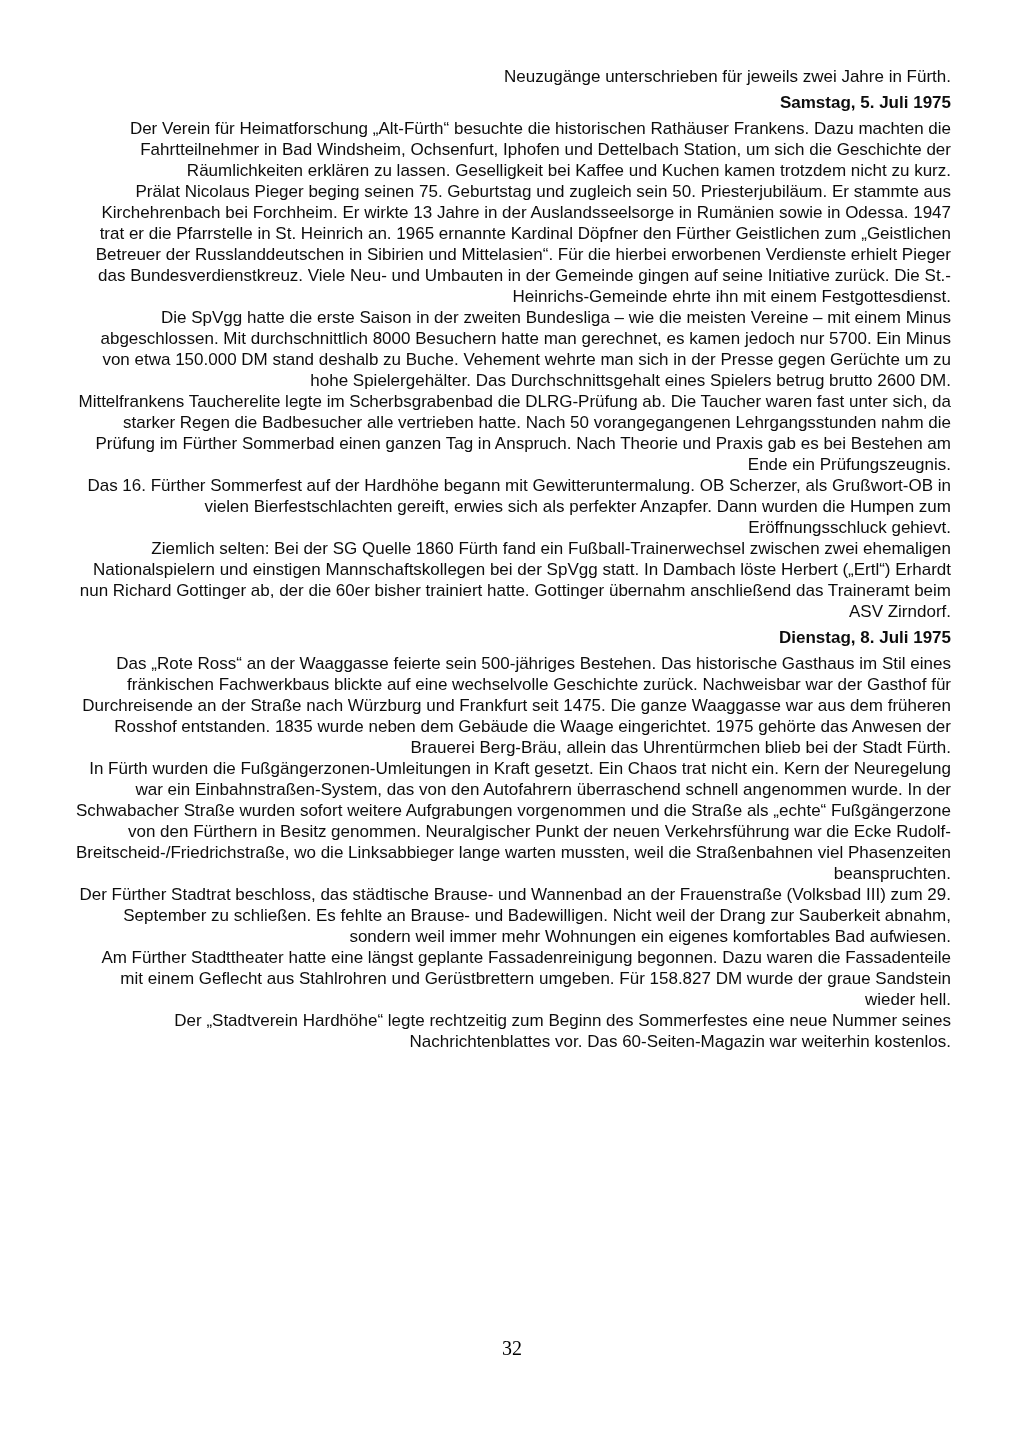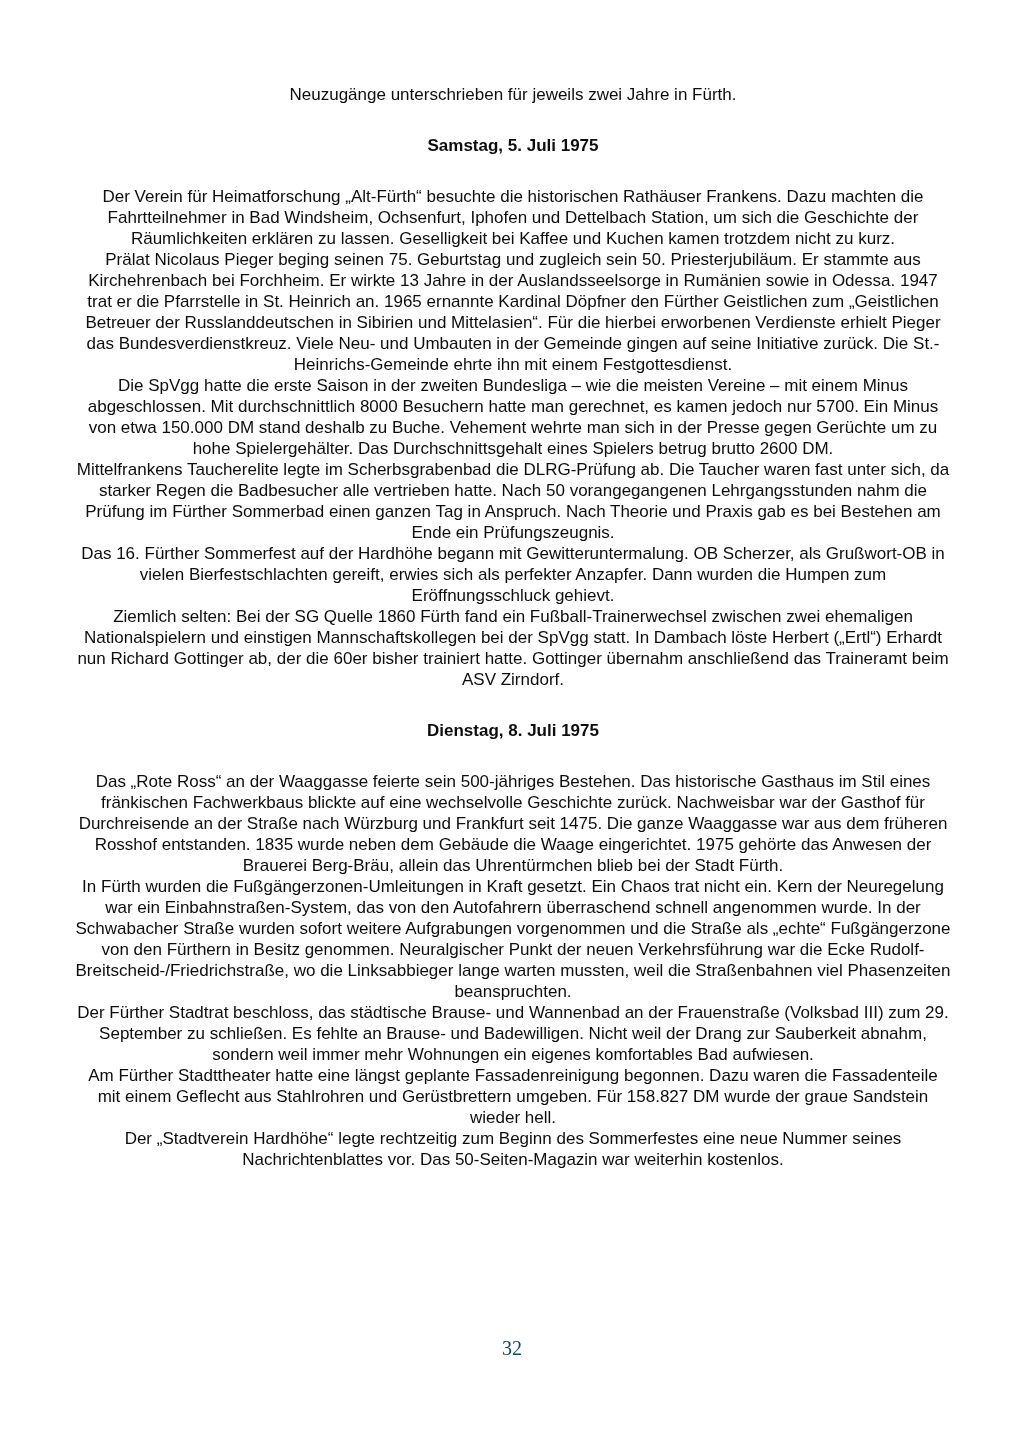--- a/index.html
+++ b/index.html
@@ -13,63 +13,63 @@
     height: 1448px;
     margin: 0 auto;
     background: #ffffff;
     overflow: hidden;
     font-family: "Liberation Sans", sans-serif;
     color: #0d0d0d;
   }
   .content {
     position: absolute;
     left: 75px;
-    top: 84px;
+    top: 66px;
     width: 876px;
     font-size: 17px;
     line-height: 21px;
-    text-align: center;
+    text-align: right;
   }
   .content p.para {
     margin: 0;
     padding: 0;
   }
   .content h2.heading {
-    margin: 30px 0;
+    margin: 5px 0;
     padding: 0;
     font-size: 17px;
     line-height: 21px;
     font-weight: bold;
   }
   .page-footer {
     position: absolute;
     left: 0;
     top: 1336px;
     width: 1024px;
     text-align: center;
     font-family: "Liberation Serif", serif;
     font-size: 20px;
     line-height: 24px;
-    color: #0c4a6e;
+    color: #000000;
   }
 </style>
 </head>
 <body>
 
 <div class="page">
   <main class="content">
       <p class="para">Neuzugänge unterschrieben für jeweils zwei Jahre in Fürth.</p>
       <h2 class="heading">Samstag, 5. Juli 1975</h2>
       <p class="para">Der Verein für Heimatforschung „Alt-Fürth“ besuchte die historischen Rathäuser Frankens. Dazu machten die Fahrtteilnehmer in Bad Windsheim, Ochsenfurt, Iphofen und Dettelbach Station, um sich die Geschichte der Räumlichkeiten erklären zu lassen. Geselligkeit bei Kaffee und Kuchen kamen trotzdem nicht zu kurz.</p>
       <p class="para">Prälat Nicolaus Pieger beging seinen 75. Geburtstag und zugleich sein 50. Priesterjubiläum. Er stammte aus Kirchehrenbach bei Forchheim. Er wirkte 13 Jahre in der Auslandsseelsorge in Rumänien sowie in Odessa. 1947 trat er die Pfarrstelle in St. Heinrich an. 1965 ernannte Kardinal Döpfner den Fürther Geistlichen zum „Geistlichen Betreuer der Russlanddeutschen in Sibirien und Mittelasien“. Für die hierbei erworbenen Verdienste erhielt Pieger das Bundesverdienstkreuz. Viele Neu- und Umbauten in der Gemeinde gingen auf seine Initiative zurück. Die St.-Heinrichs-Gemeinde ehrte ihn mit einem Festgottesdienst.</p>
       <p class="para">Die SpVgg hatte die erste Saison in der zweiten Bundesliga – wie die meisten Vereine – mit einem Minus abgeschlossen. Mit durchschnittlich 8000 Besuchern hatte man gerechnet, es kamen jedoch nur 5700. Ein Minus von etwa 150.000 DM stand deshalb zu Buche. Vehement wehrte man sich in der Presse gegen Gerüchte um zu hohe Spielergehälter. Das Durchschnittsgehalt eines Spielers betrug brutto 2600 DM.</p>
       <p class="para">Mittelfrankens Taucherelite legte im Scherbsgrabenbad die DLRG-Prüfung ab. Die Taucher waren fast unter sich, da starker Regen die Badbesucher alle vertrieben hatte. Nach 50 vorangegangenen Lehrgangsstunden nahm die Prüfung im Fürther Sommerbad einen ganzen Tag in Anspruch. Nach Theorie und Praxis gab es bei Bestehen am Ende ein Prüfungszeugnis.</p>
       <p class="para">Das 16. Fürther Sommerfest auf der Hardhöhe begann mit Gewitteruntermalung. OB Scherzer, als Grußwort-OB in vielen Bierfestschlachten gereift, erwies sich als perfekter Anzapfer. Dann wurden die Humpen zum Eröffnungsschluck gehievt.</p>
       <p class="para">Ziemlich selten: Bei der SG Quelle 1860 Fürth fand ein Fußball-Trainerwechsel zwischen zwei ehemaligen Nationalspielern und einstigen Mannschaftskollegen bei der SpVgg statt. In Dambach löste Herbert („Ertl“) Erhardt nun Richard Gottinger ab, der die 60er bisher trainiert hatte. Gottinger übernahm anschließend das Traineramt beim ASV Zirndorf.</p>
       <h2 class="heading">Dienstag, 8. Juli 1975</h2>
       <p class="para">Das „Rote Ross“ an der Waaggasse feierte sein 500-jähriges Bestehen. Das historische Gasthaus im Stil eines fränkischen Fachwerkbaus blickte auf eine wechselvolle Geschichte zurück. Nachweisbar war der Gasthof für Durchreisende an der Straße nach Würzburg und Frankfurt seit 1475. Die ganze Waaggasse war aus dem früheren Rosshof entstanden. 1835 wurde neben dem Gebäude die Waage eingerichtet. 1975 gehörte das Anwesen der Brauerei Berg-Bräu, allein das Uhrentürmchen blieb bei der Stadt Fürth.</p>
       <p class="para">In Fürth wurden die Fußgängerzonen-Umleitungen in Kraft gesetzt. Ein Chaos trat nicht ein. Kern der Neuregelung war ein Einbahnstraßen-System, das von den Autofahrern überraschend schnell angenommen wurde. In der Schwabacher Straße wurden sofort weitere Aufgrabungen vorgenommen und die Straße als „echte“ Fußgängerzone von den Fürthern in Besitz genommen. Neuralgischer Punkt der neuen Verkehrsführung war die Ecke Rudolf-Breitscheid-/Friedrichstraße, wo die Linksabbieger lange warten mussten, weil die Straßenbahnen viel Phasenzeiten beanspruchten.</p>
       <p class="para">Der Fürther Stadtrat beschloss, das städtische Brause- und Wannenbad an der Frauenstraße (Volksbad III) zum 29. September zu schließen. Es fehlte an Brause- und Badewilligen. Nicht weil der Drang zur Sauberkeit abnahm, sondern weil immer mehr Wohnungen ein eigenes komfortables Bad aufwiesen.</p>
       <p class="para">Am Fürther Stadttheater hatte eine längst geplante Fassadenreinigung begonnen. Dazu waren die Fassadenteile mit einem Geflecht aus Stahlrohren und Gerüstbrettern umgeben. Für 158.827 DM wurde der graue Sandstein wieder hell.</p>
-      <p class="para">Der „Stadtverein Hardhöhe“ legte rechtzeitig zum Beginn des Sommerfestes eine neue Nummer seines Nachrichtenblattes vor. Das 50-Seiten-Magazin war weiterhin kostenlos.</p>
+      <p class="para">Der „Stadtverein Hardhöhe“ legte rechtzeitig zum Beginn des Sommerfestes eine neue Nummer seines Nachrichtenblattes vor. Das 60-Seiten-Magazin war weiterhin kostenlos.</p>
     </main>
   <div class="page-footer">32</div>
 </div>
 
 </body></html>

